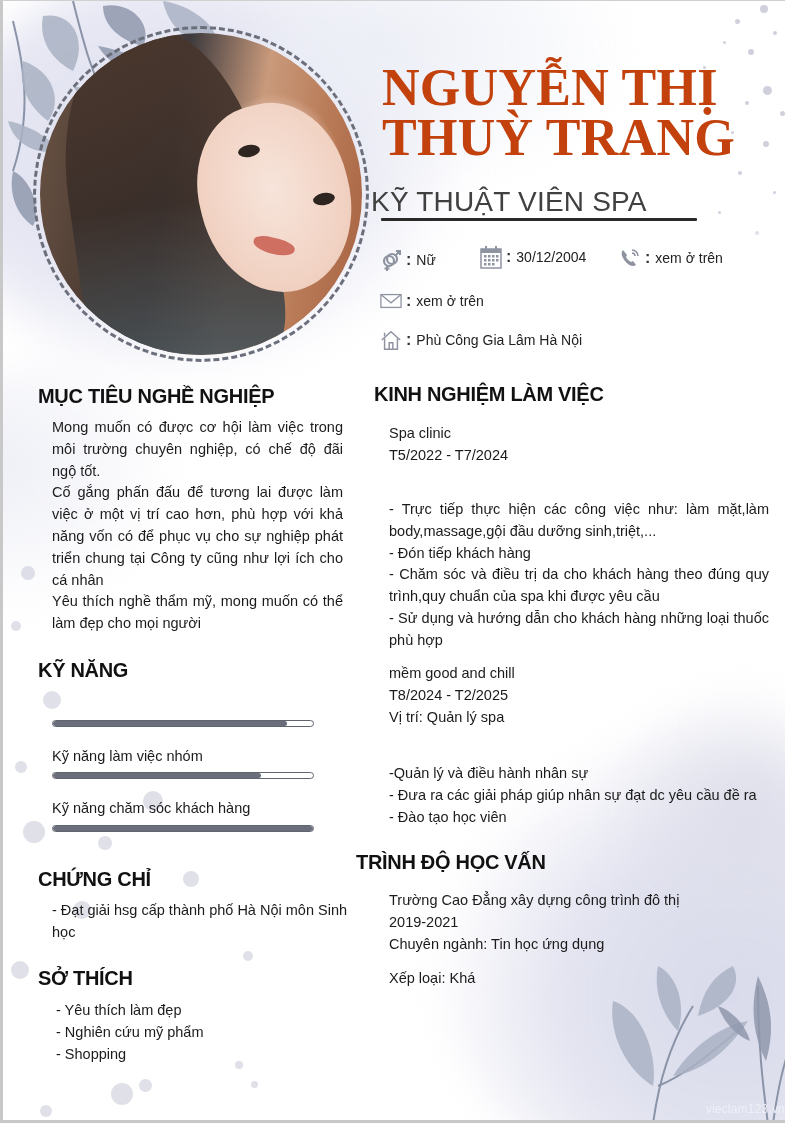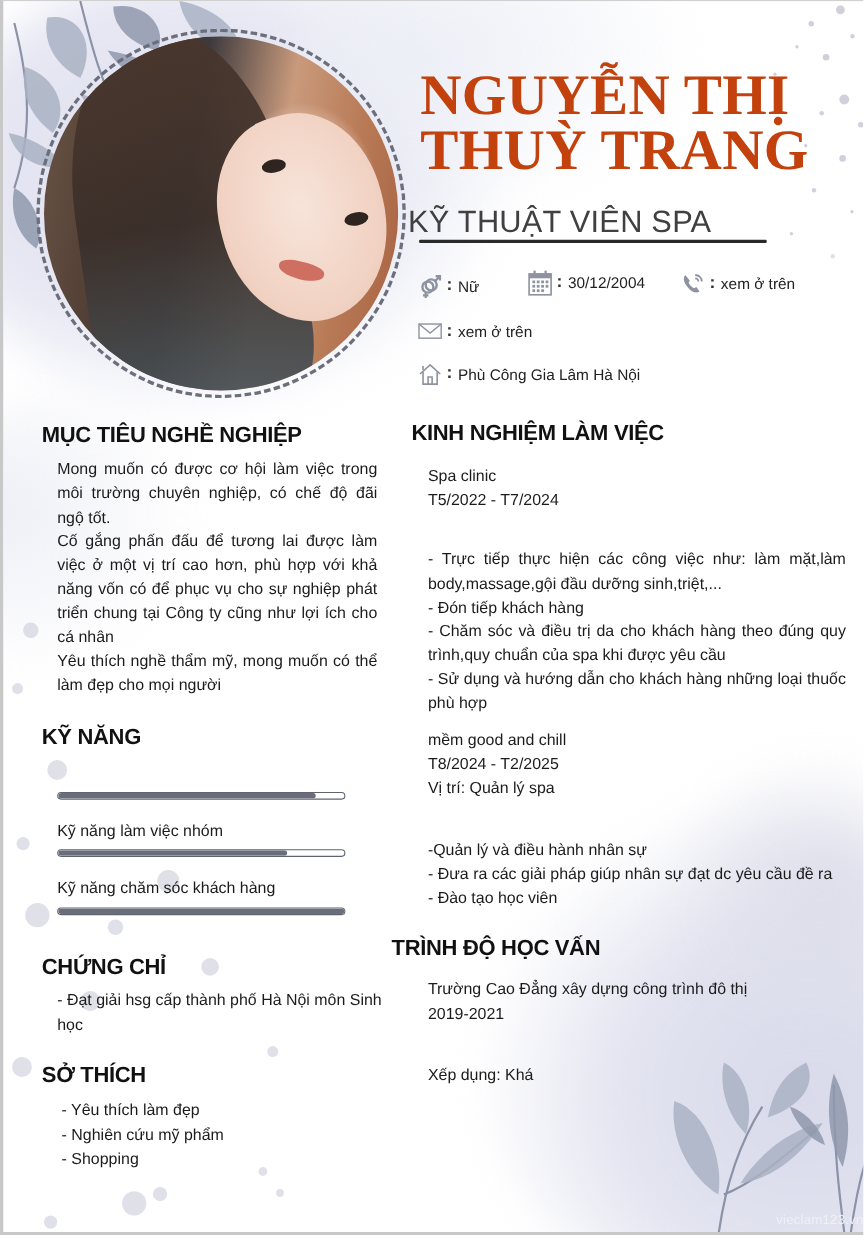--- a/index.html
+++ b/index.html
@@ -291,17 +291,18 @@
   <div class="text-block" style="left:386px;top:738px;width:390px;margin-top:24px;">
     <div>-Quản lý và điều hành nhân sự</div>
     <div>- Đưa ra các giải pháp giúp nhân sự đạt dc yêu cầu đề ra</div>
     <div>- Đào tạo học viên</div>
   </div>
 
   <div class="section-title" style="left:353px;top:850px;">TRÌNH ĐỘ HỌC VẤN</div>
   <div class="text-block" style="left:386px;top:889px;width:380px;">
     <div>Trường Cao Đẳng xây dựng công trình đô thị</div>
     <div>2019-2021</div>
-  </div>
-  <div class="text-block" style="left:386px;top:967px;width:380px;">Xếp dụng: Khá</div>
+    <div>Chuyên ngành: Tin học ứng dụng</div>
+  </div>
+  <div class="text-block" style="left:386px;top:967px;width:380px;">Xếp loại: Khá</div>
 
   <div class="watermark">vieclam123.vn</div>
 </div>
 
 </body></html>

